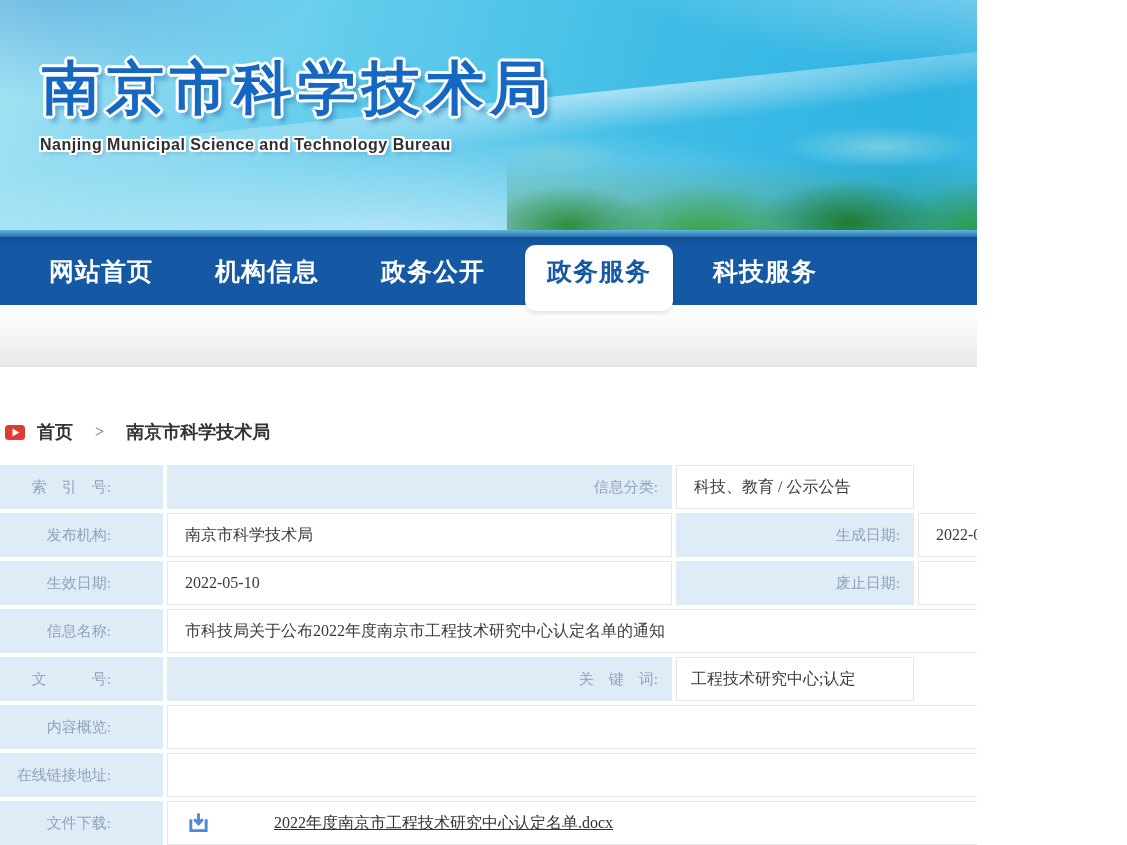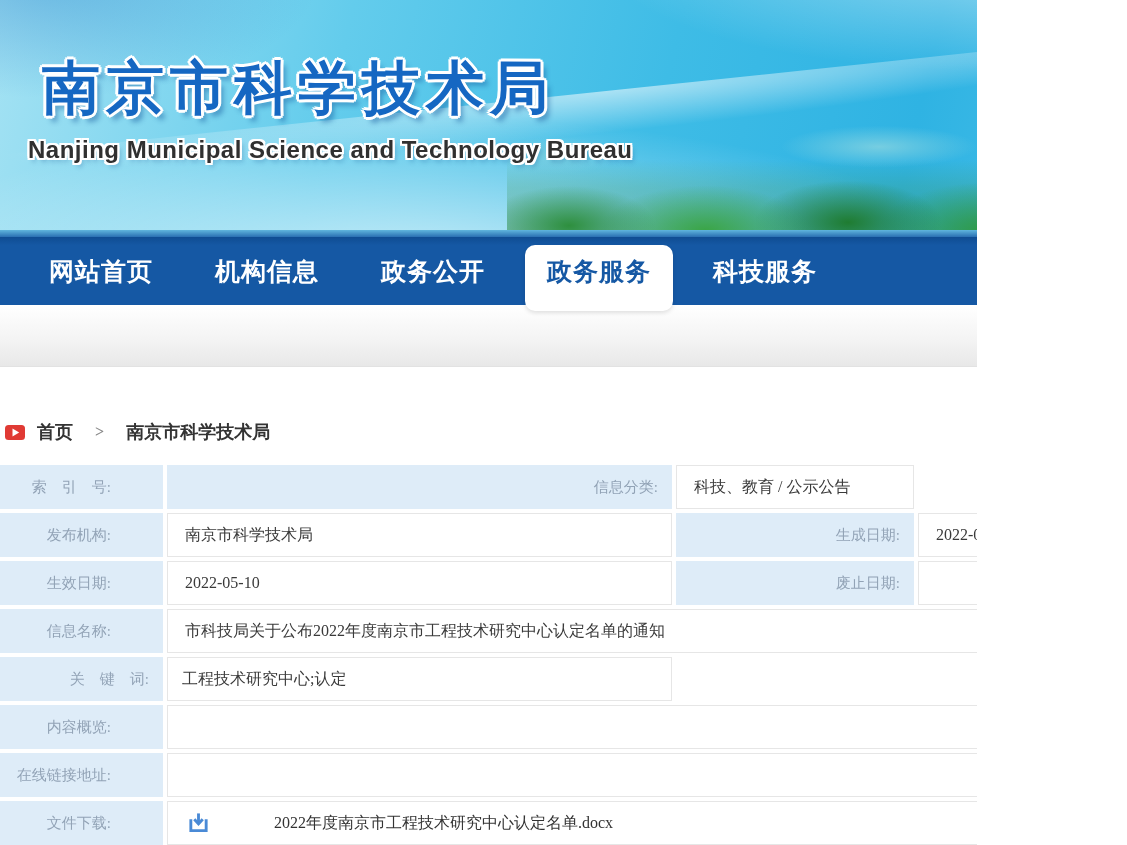--- a/index.html
+++ b/index.html
@@ -27,21 +27,21 @@
       radial-gradient(ellipse 160px 70px at 78% 100%, #2f9a40, transparent 70%),
       radial-gradient(ellipse 140px 62px at 98% 90%, #23813a, transparent 72%),
       linear-gradient(180deg, rgba(190,235,245,0) 0%, rgba(190,235,245,0) 34%, rgba(60,150,90,.25) 60%, rgba(40,130,70,.35) 100%);
   }
   .banner .water { position:absolute; left:0; bottom:0; width:100%; height:7px;
     background:linear-gradient(180deg,#5fb5dd,#2a6fb2); }
   .banner-title { position:absolute; left:42px; top:50px; font-size:58px; font-weight:bold;
     letter-spacing:6px; color:#1567c2;
     text-shadow:-2px -2px 0 #fff, 2px -2px 0 #fff, -2px 2px 0 #fff, 2px 2px 0 #fff,
       0 -3px 0 #fff, 0 3px 0 #fff, -3px 0 0 #fff, 3px 0 0 #fff, 5px 6px 5px rgba(15,80,150,.45); }
-  .banner-sub { position:absolute; left:28px; top:136px; font-size:24px; font-weight:bold;
+  .banner-sub { position:absolute; left:40px; top:136px; font-size:16px; font-weight:bold;
     letter-spacing:.5px; color:#303030;
     text-shadow:-2px -2px 0 #fff, 2px -2px 0 #fff, -2px 2px 0 #fff, 2px 2px 0 #fff,
       0 -2px 0 #fff, 0 2px 0 #fff, -2px 0 0 #fff, 2px 0 0 #fff, 3px 4px 4px rgba(30,90,150,.35); }
 
   
   .nav { position:absolute; left:0; top:237px; width:1127px; height:68px;
     background:linear-gradient(180deg,#0f4c92 0%, #1558a4 12%, #1558a4 100%); }
   .nav ul { list-style:none; display:flex; margin-left:18px; height:68px; }
   .nav li { position:relative; width:166px; height:68px; line-height:68px; text-align:center;
     font-size:25px; font-weight:bold; color:#fff; letter-spacing:1px; cursor:pointer; }
@@ -77,21 +77,21 @@
   .row.split { grid-template-columns:163px 505px 238px 254px; }
   .row.full  { grid-template-columns:163px 1005px; }
   .lbl { background:#deecf8; color:#92a3b6; font-size:15px; display:flex; align-items:center;
     justify-content:flex-end; padding-right:52px; white-space:nowrap;padding-left:24px; }
   .lbl.lbl-r { padding-right:14px; }
   .val { background:#fff; border:1px solid #e6e6e6; display:flex; align-items:center;
     padding-left:17px; font-size:16px; color:#3a3a3a; white-space:nowrap; overflow:hidden; }
   .val.kw { padding-left:14px; }
   .file-link { display:flex; align-items:center; cursor:pointer; color:#333; text-decoration:none; }
   .file-link svg { margin-left:2px; }
-  .file-name { margin-left:64px; font-size:16px; }
+  .file-name { margin-left:64px; font-size:16px;text-decoration:underline; }
 </style>
 </head>
 <body>
 
 <div id="page">
 
   <div class="banner">
     <div class="swoosh"></div>
     <div class="landscape"></div>
     <div class="water"></div>
@@ -151,20 +151,21 @@
       <div class="lbl lbl-r">废止日期:</div>
       <div class="val"></div>
     </div>
 
     <div class="row full">
       <div class="lbl">信息名称:</div>
       <div class="val">市科技局关于公布2022年度南京市工程技术研究中心认定名单的通知</div>
     </div>
 
     <div class="row split">
+      <div class="lbl">文　　　号:</div>
       <div class="lbl lbl-r">关　键　词:</div>
       <div class="val kw">工程技术研究中心;认定</div>
     </div>
 
     <div class="row full">
       <div class="lbl">内容概览:</div>
       <div class="val"></div>
     </div>
 
     <div class="row full">

